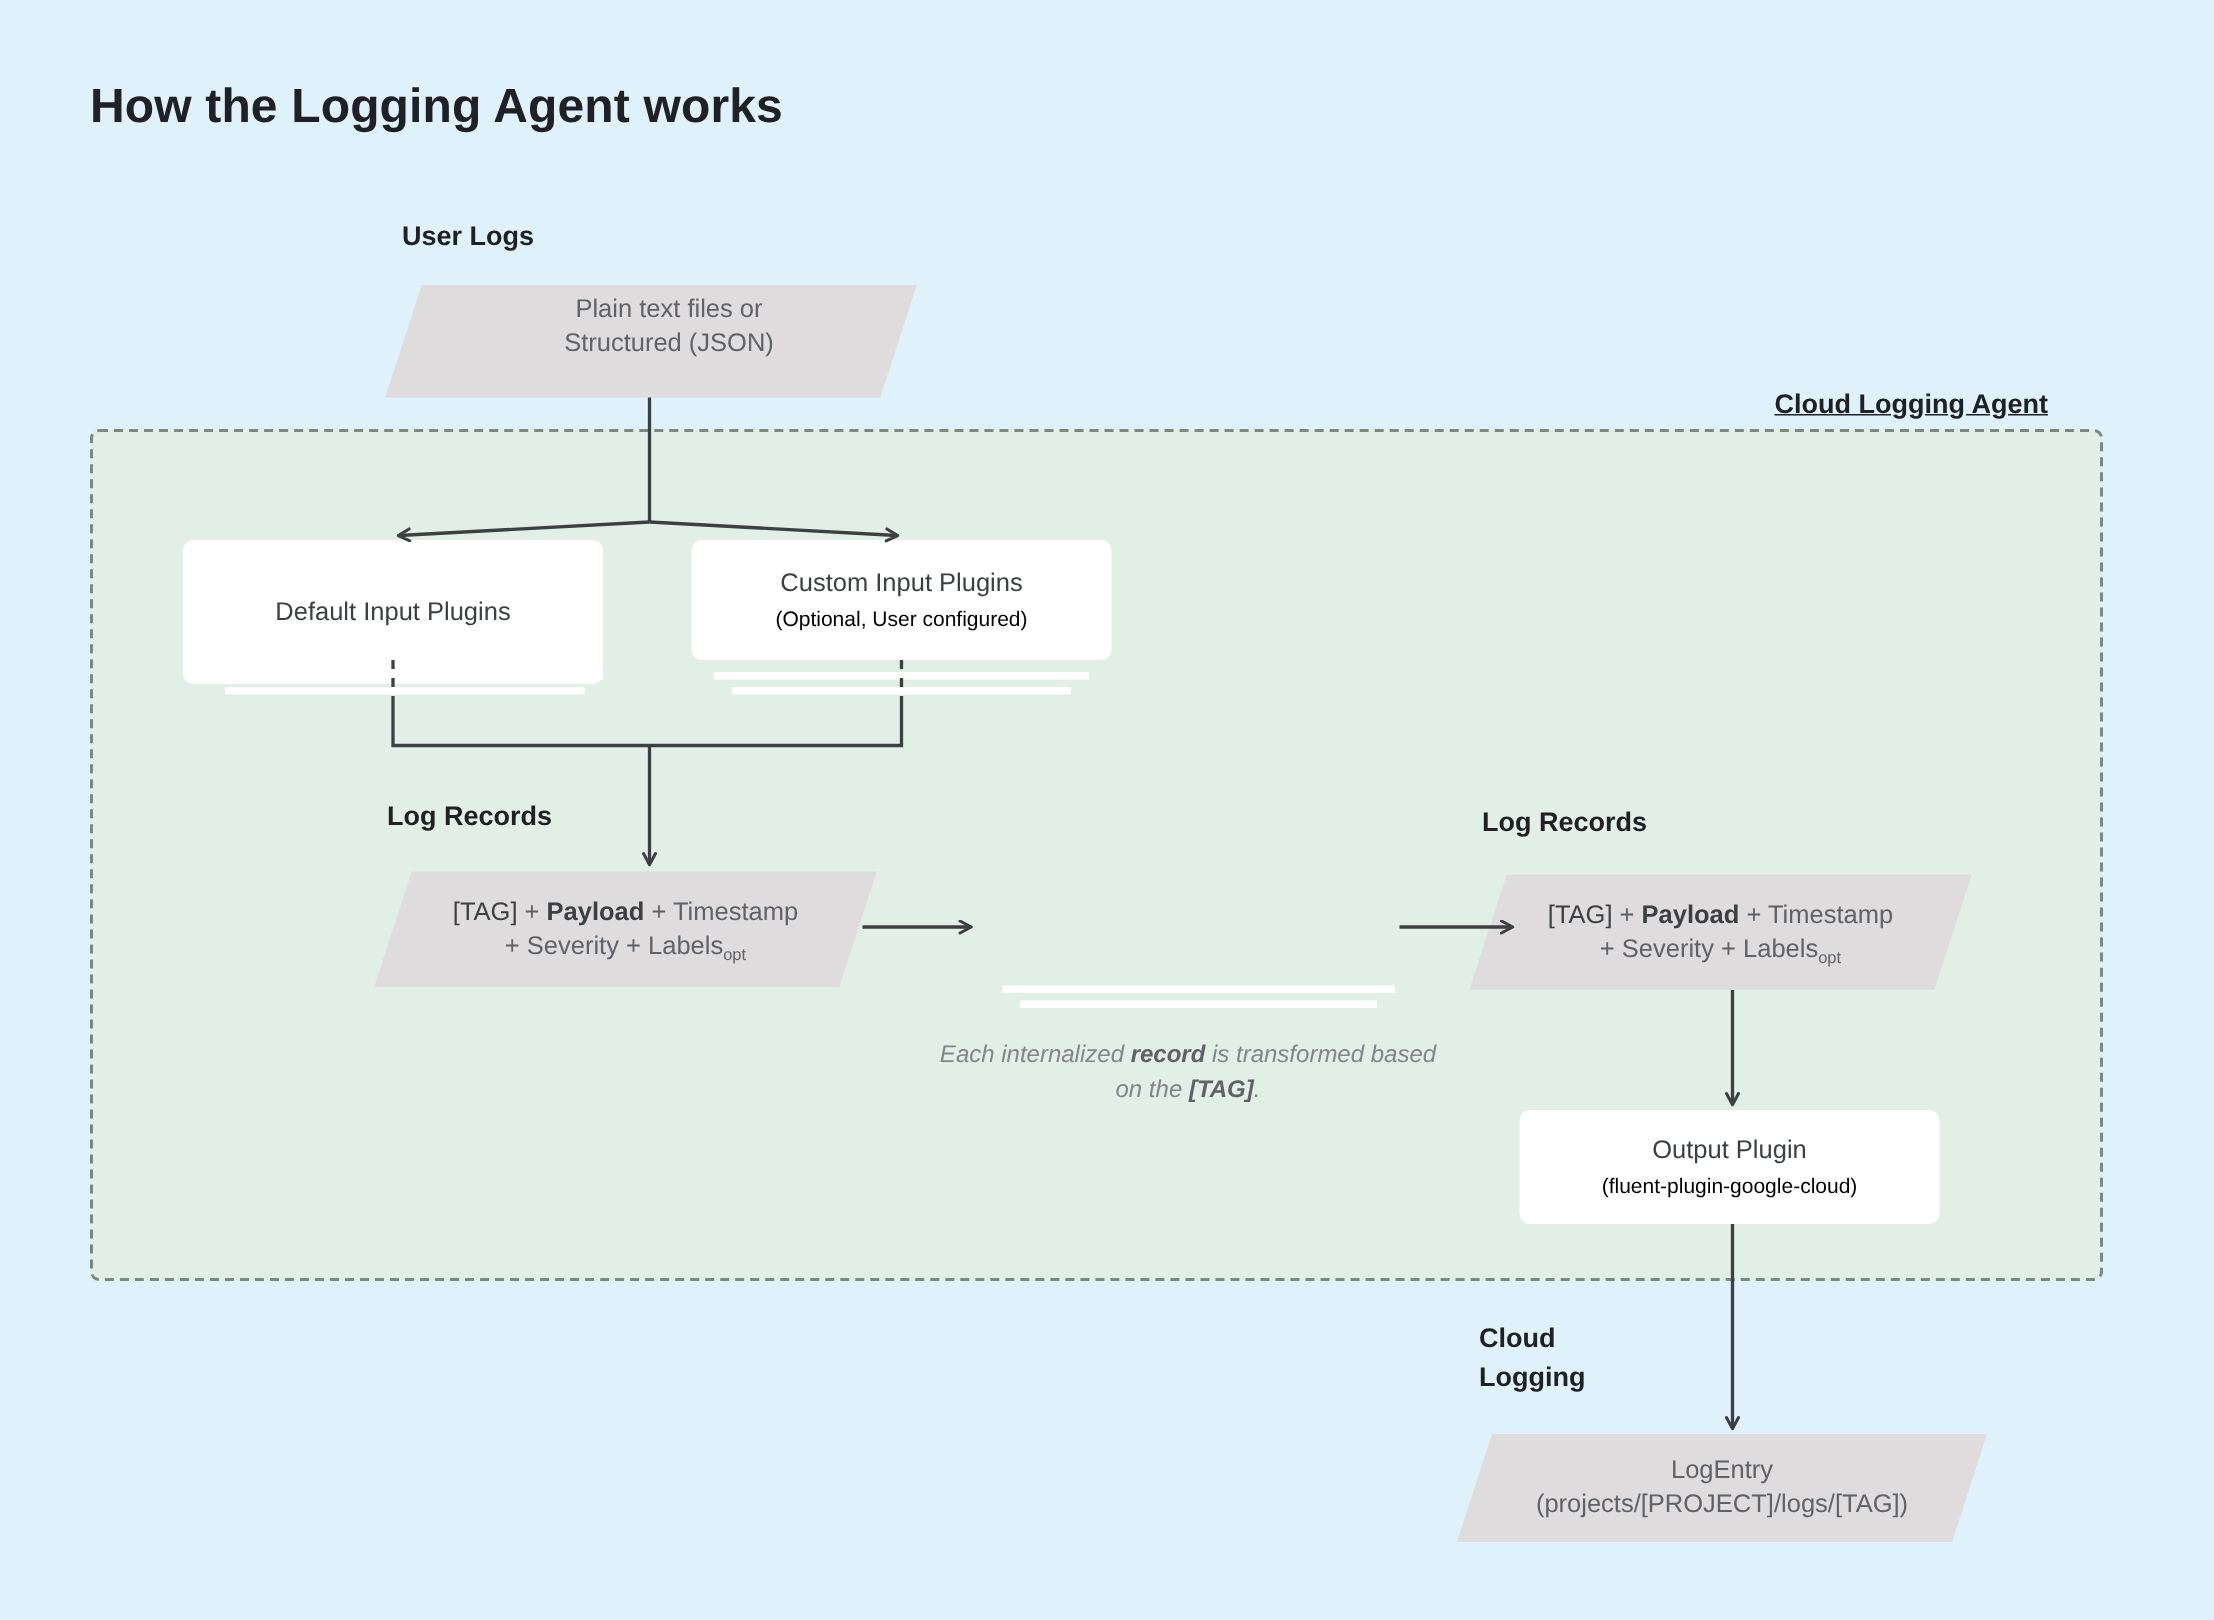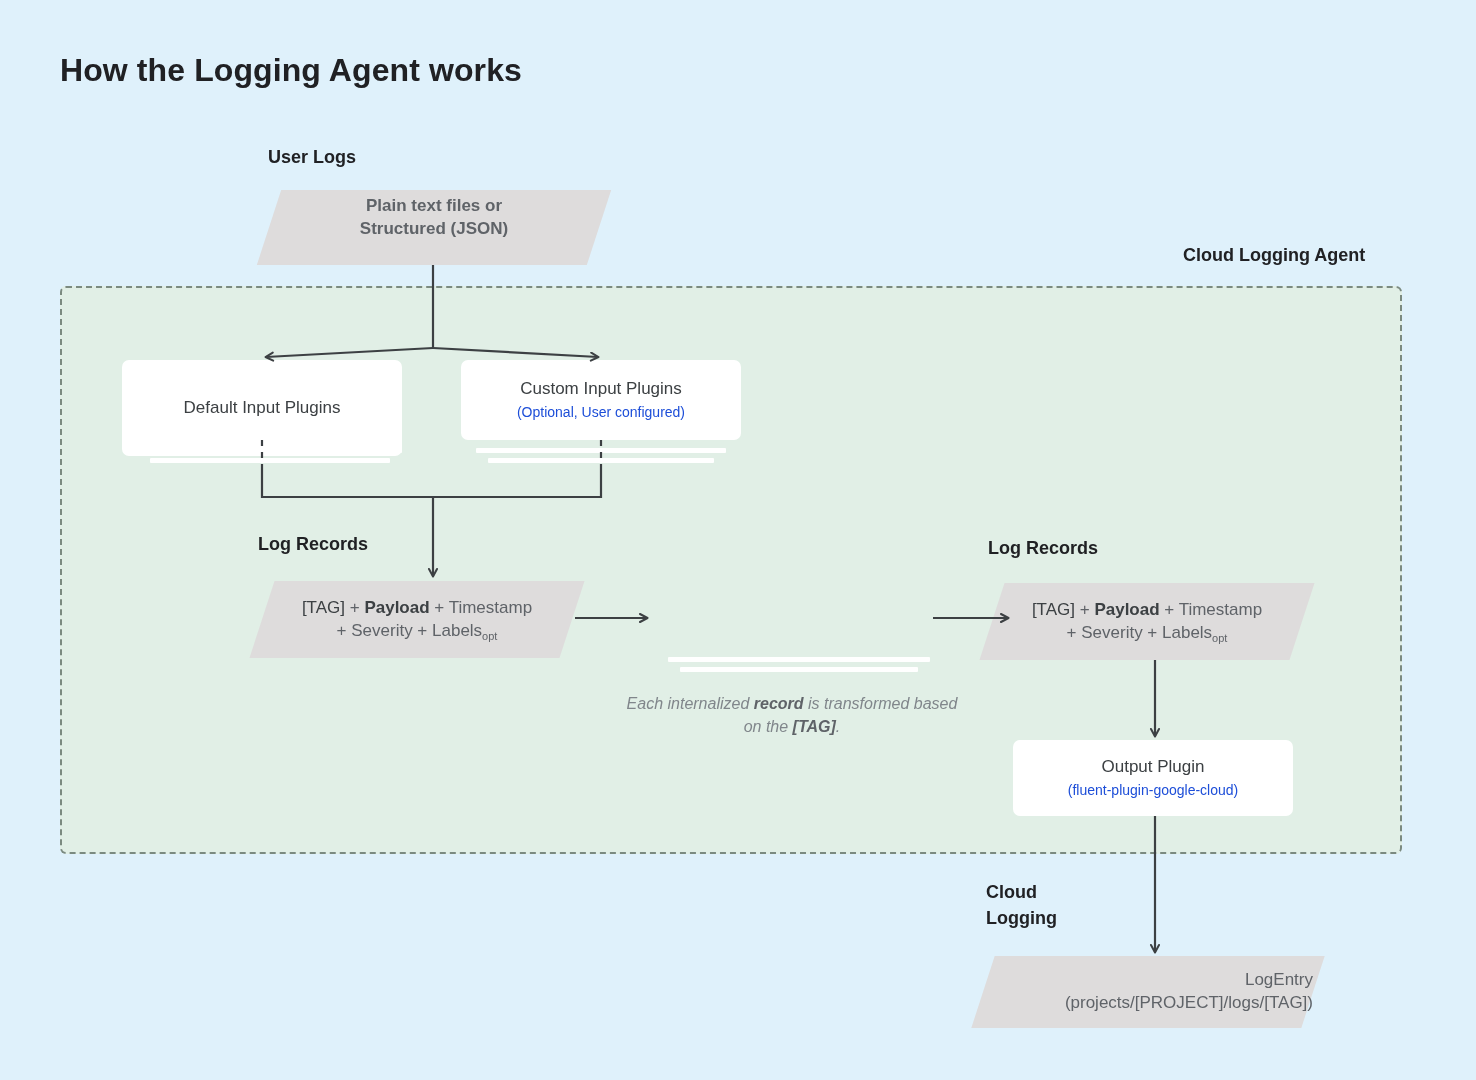--- a/index.html
+++ b/index.html
@@ -55,21 +55,21 @@
 
   
   .card{
     position:absolute;
     background:#ffffff;
     border-radius:7px;
     display:flex;flex-direction:column;align-items:center;justify-content:center;
     text-align:center;
   }
   .card .t1{font-size:17px;color:#3c4043;line-height:1.35;}
-  .card .t2{font-size:14px;color:#1d4ed8;line-height:1.35;margin-top:2px;}
+  .card .t2{font-size:14px;color:#000000;line-height:1.35;margin-top:2px;}
 
   
   .stack{position:absolute;background:#ffffff;height:5px;border-radius:1px;}
 
   
   .caption{
     position:absolute;text-align:center;
     font-size:16px;font-style:italic;color:#80868b;line-height:1.42;
   }
   .caption b{font-weight:700;font-style:italic;color:#5f6368;}
@@ -80,31 +80,31 @@
 <body>
 
 <div id="stage">
 
   <div class="title">How the Logging Agent works</div>
 
   <div class="agent-region"></div>
 
   <div class="sec-label" style="left:268px;top:144px;">User Logs</div>
 
-  <div class="sec-label" style="left:1183px;top:242px;">Cloud Logging Agent</div>
+  <div class="sec-label" style="left:1183px;top:256px;text-decoration:underline;">Cloud Logging Agent</div>
 
   <div class="sec-label" style="left:258px;top:531px;">Log Records</div>
 
   <div class="sec-label" style="left:988px;top:535px;">Log Records</div>
 
   <div class="sec-label" style="left:986px;top:879px;">Cloud
 Logging</div>
 
   <div class="para" style="left:269px;top:190px;width:330px;height:75px;"></div>
-  <div class="para-text" style="left:269px;top:190px;width:330px;height:55px;font-weight:bold;">
+  <div class="para-text" style="left:281px;top:190px;width:330px;height:55px;">
     <div class="l1">Plain text files or</div>
     <div class="l1">Structured (JSON)</div>
   </div>
 
   <div class="stack" style="left:138px;top:448px;width:264px;"></div>
   <div class="stack" style="left:150px;top:458px;width:240px;"></div>
   <div class="card" style="left:122px;top:360px;width:280px;height:96px;">
     <div class="t1">Default Input Plugins</div>
   </div>
 
@@ -141,21 +141,21 @@
       <span>+ Severity + Labels</span><sub>opt</sub>
     </div>
   </div>
 
   <div class="card" style="left:1013px;top:740px;width:280px;height:76px;">
     <div class="t1">Output Plugin</div>
     <div class="t2">(fluent-plugin-google-cloud)</div>
   </div>
 
   <div class="para" style="left:983px;top:956px;width:330px;height:72px;"></div>
-  <div class="para-text" style="left:983px;top:956px;width:330px;height:72px;align-items:flex-end;">
+  <div class="para-text" style="left:983px;top:956px;width:330px;height:72px;">
     <div class="l1">LogEntry</div>
     <div class="l1">(projects/[PROJECT]/logs/[TAG])</div>
   </div>
 
   <svg class="wires" viewBox="0 0 1476 1080">
     <defs>
       <marker id="ah" markerWidth="12" markerHeight="12" refX="9" refY="5" orient="auto" markerUnits="userSpaceOnUse">
         <path d="M2,1 L9.5,5 L2,9" fill="none" stroke="#3c4043" stroke-width="2" stroke-linecap="round" stroke-linejoin="round"></path>
       </marker>
     </defs>

